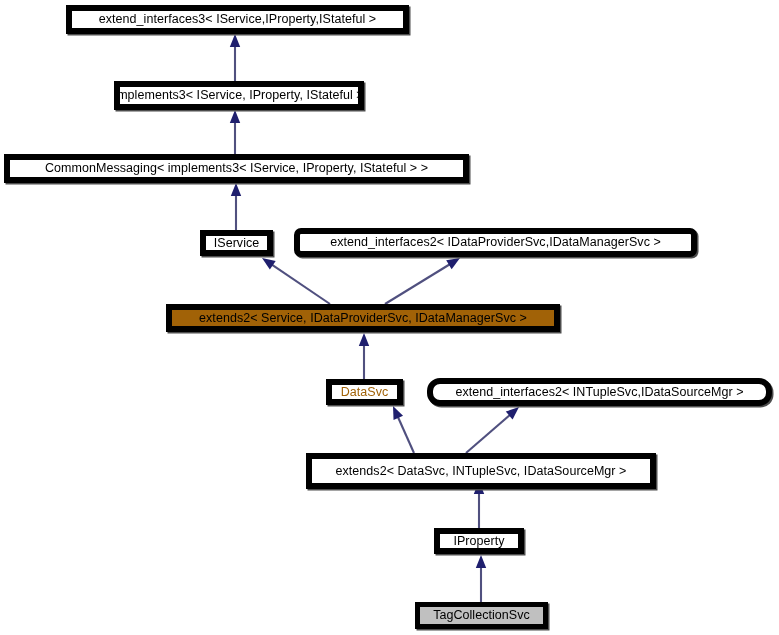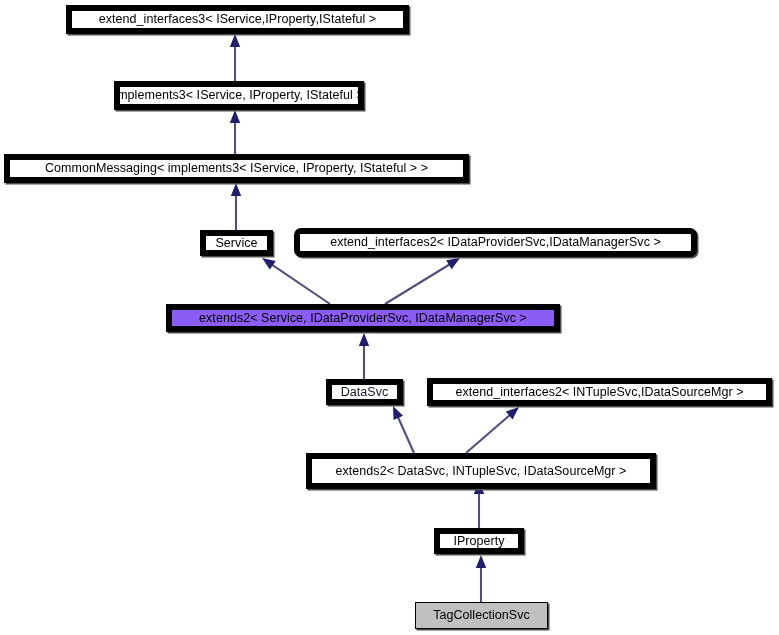--- a/index.html
+++ b/index.html
@@ -35,21 +35,21 @@
     align-items: center;
     justify-content: center;
     background: #ffffff;
     border: 6px solid #8b5cf6;
     box-shadow: 1.5px 1.5px 0 0 #4d4d4d;
     white-space: nowrap;
     z-index: 2;
   }
   .uml-node.highlight {
     background: #c0c0c0;
-    border: 1px solid #8b5cf6;
+    border: 5px solid #8b5cf6;
   }
   .uml-node .node-label {
     font-size: 12.5px;
     line-height: 1;
     color: #000000;
     letter-spacing: 0.05px;
     padding: 0 7px;
     font-family: "Liberation Sans", "DejaVu Sans", sans-serif;
   }
 </style>
@@ -107,32 +107,32 @@
       <div class="uml-node" style="left: 66px; top: 5px; width: 343px; height: 29px; background: rgb(255, 255, 255); border-color: rgb(0, 0, 0); box-shadow: rgb(77, 77, 77) 1.5px 1.5px 0px 0px;">
         <span class="node-label" style="color: rgb(0, 0, 0);">extend_interfaces3&lt; IService,IProperty,IStateful &gt;</span>
       </div>
       <div class="uml-node" style="left: 82px; top: 81px; width: 250px; height: 29px; background: rgb(255, 255, 255); border-color: rgb(0, 0, 0); box-shadow: rgb(77, 77, 77) 1.5px 1.5px 0px 0px; margin-left: 32px;">
         <span class="node-label" style="color: rgb(0, 0, 0);">implements3&lt; IService, IProperty, IStateful &gt;</span>
       </div>
       <div class="uml-node" style="left: 4px; top: 154px; width: 465px; height: 29px; background: rgb(255, 255, 255); border-color: rgb(0, 0, 0); box-shadow: rgb(77, 77, 77) 1.5px 1.5px 0px 0px;">
         <span class="node-label" style="color: rgb(0, 0, 0);">CommonMessaging&lt; implements3&lt; IService, IProperty, IStateful &gt; &gt;</span>
       </div>
       <div class="uml-node" style="left: 200px; top: 230px; width: 73px; height: 26px; background: rgb(255, 255, 255); border-color: rgb(0, 0, 0); box-shadow: rgb(77, 77, 77) 1.5px 1.5px 0px 0px;">
-        <span class="node-label" style="color: rgb(0, 0, 0);">Service</span>
+        <span class="node-label" style="color: rgb(0, 0, 0);">IService</span>
       </div>
       <div class="uml-node" style="left: 294px; top: 228px; width: 403px; height: 29px; background: rgb(255, 255, 255); border-color: rgb(0, 0, 0); box-shadow: rgb(77, 77, 77) 1.5px 1.5px 0px 0px; border-radius: 7px;">
         <span class="node-label" style="color: rgb(0, 0, 0);">extend_interfaces2&lt; IDataProviderSvc,IDataManagerSvc &gt;</span>
       </div>
-      <div class="uml-node" style="left: 166px; top: 304px; width: 394px; height: 28px; background: #8b5cf6; border-color: rgb(0, 0, 0); box-shadow: rgb(77, 77, 77) 1.5px 1.5px 0px 0px;">
+      <div class="uml-node" style="left: 166px; top: 304px; width: 394px; height: 28px; background: #a16207; border-color: rgb(0, 0, 0); box-shadow: rgb(77, 77, 77) 1.5px 1.5px 0px 0px;">
         <span class="node-label" style="color: rgb(0, 0, 0);">extends2&lt; Service, IDataProviderSvc, IDataManagerSvc &gt;</span>
       </div>
       <div class="uml-node" style="left: 326px; top: 379px; width: 77px; height: 26px; background: rgb(255, 255, 255); border-color: rgb(0, 0, 0); box-shadow: rgb(77, 77, 77) 1.5px 1.5px 0px 0px;">
-        <span class="node-label" style="color: #0f172a;">DataSvc</span>
+        <span class="node-label" style="color: #a16207;">DataSvc</span>
       </div>
-      <div class="uml-node" style="left: 427px; top: 378px; width: 345px; height: 28px; background: rgb(255, 255, 255); border-color: rgb(0, 0, 0); box-shadow: rgb(77, 77, 77) 1.5px 1.5px 0px 0px;">
+      <div class="uml-node" style="left: 427px; top: 378px; width: 345px; height: 28px; background: rgb(255, 255, 255); border-color: rgb(0, 0, 0); box-shadow: rgb(77, 77, 77) 1.5px 1.5px 0px 0px; border-radius: 13px;">
         <span class="node-label" style="color: rgb(0, 0, 0);">extend_interfaces2&lt; INTupleSvc,IDataSourceMgr &gt;</span>
       </div>
       <div class="uml-node" style="left: 306px; top: 453px; width: 350px; height: 36px; background: rgb(255, 255, 255); border-color: rgb(0, 0, 0); box-shadow: rgb(77, 77, 77) 1.5px 1.5px 0px 0px;">
         <span class="node-label" style="color: rgb(0, 0, 0);">extends2&lt; DataSvc, INTupleSvc, IDataSourceMgr &gt;</span>
       </div>
       <div class="uml-node" style="left: 434px; top: 528px; width: 90px; height: 26px; background: rgb(255, 255, 255); border-color: rgb(0, 0, 0); box-shadow: rgb(77, 77, 77) 1.5px 1.5px 0px 0px;">
         <span class="node-label" style="color: rgb(0, 0, 0);">IProperty</span>
       </div>
       <div class="uml-node highlight" style="left: 415px; top: 602px; width: 133px; height: 27px; background: rgb(192, 192, 192); border-color: rgb(0, 0, 0); box-shadow: rgb(77, 77, 77) 1.5px 1.5px 0px 0px;">
         <span class="node-label" style="color: rgb(0, 0, 0);">TagCollectionSvc</span>

